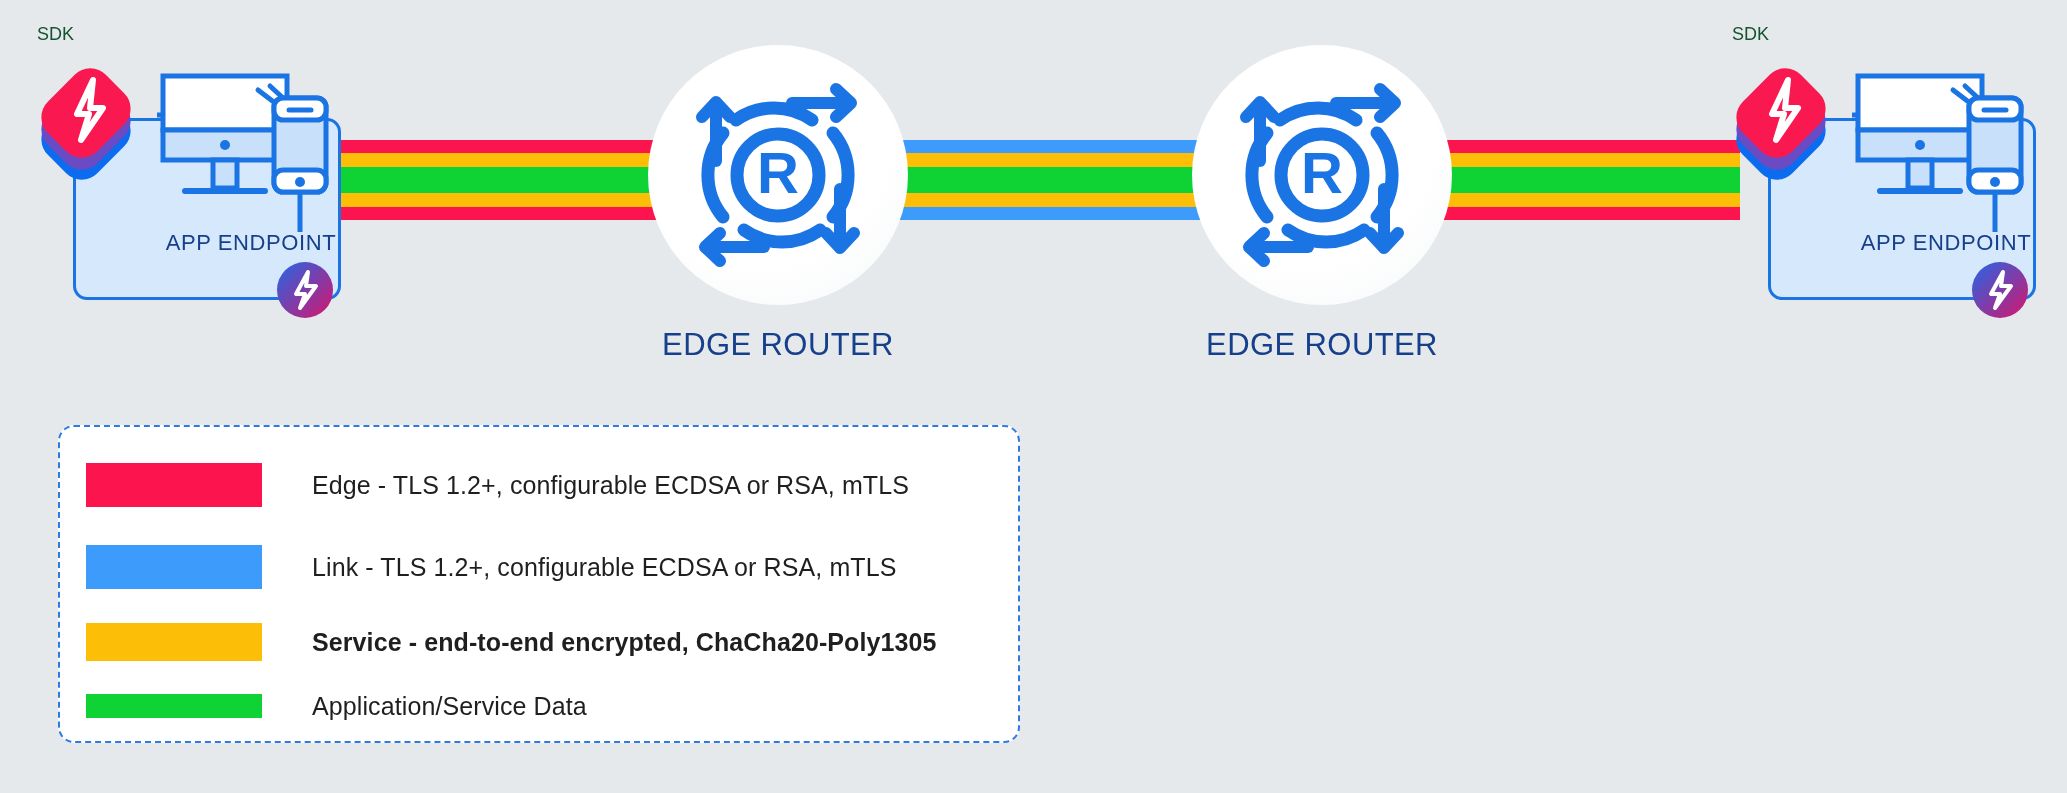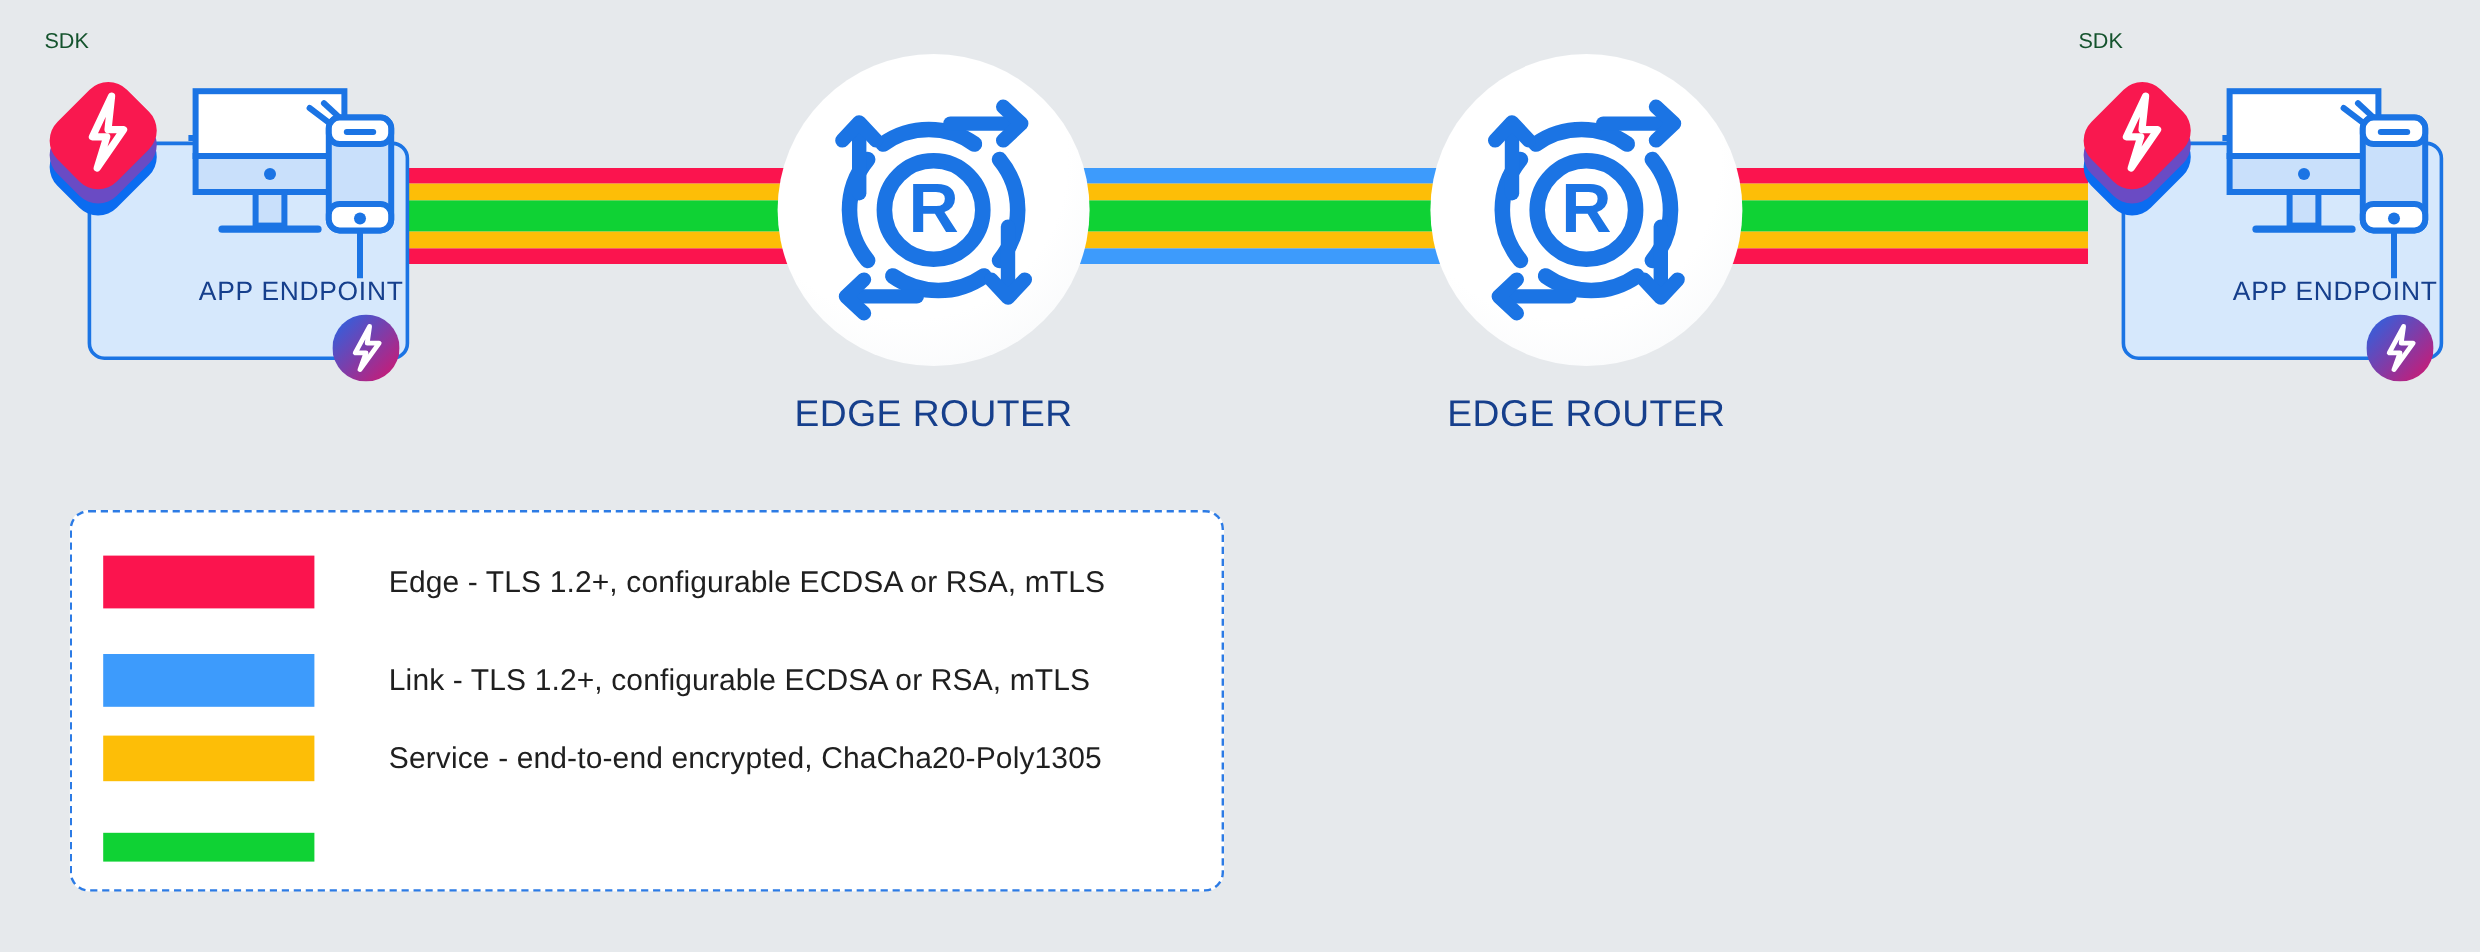--- a/index.html
+++ b/index.html
@@ -50,21 +50,21 @@
   }
   .sdk-stack { position: absolute; left: -12px; top: 28px; width: 126px; height: 126px; }
   .ep-badge { position: absolute; left: 232px; top: 232px; width: 56px; height: 56px; }
 
   
   .legend {
     position: absolute; left: 58px; top: 425px;
     width: 962px; height: 318px;
     background: #FFFFFF; border: 2px dashed #2C7BE5; border-radius: 16px;
   }
-  .legend-row { position: absolute; left: 26px; width: 912px; height: 50px; display: flex; align-items: center; gap: 12px; }
+  .legend-row { position: absolute; left: 26px; width: 912px; height: 50px; display: flex; align-items: center; }
   .legend-swatch { width: 176px; flex: 0 0 176px; }
   .legend-text {
     margin-left: 50px; color: #1F1F1F; font-size: 25px;
     white-space: nowrap; letter-spacing: .1px;
   }
 </style>
 </head>
 <body>
 
 <div id="canvas">
@@ -236,22 +236,23 @@
 
   <div class="legend">
     <div class="legend-row" style="top:33px;">
       <div class="legend-swatch" style="height:44px; background:#FB144E;"></div>
       <div class="legend-text">Edge - TLS 1.2+, configurable ECDSA or RSA, mTLS</div>
     </div>
     <div class="legend-row" style="top:115px;">
       <div class="legend-swatch" style="height:44px; background:#3D9BFC;"></div>
       <div class="legend-text">Link - TLS 1.2+, configurable ECDSA or RSA, mTLS</div>
     </div>
-    <div class="legend-row" style="top:180px;">
+    <div class="legend-row" style="top:190px;font-weight:bold;">
       <div class="legend-swatch" style="height:38px; background:#FDBE07;"></div>
       <div class="legend-text">Service - end-to-end encrypted, ChaCha20-Poly1305</div>
     </div>
     <div class="legend-row" style="top:254px;">
       <div class="legend-swatch" style="height:24px; background:#0FD234;"></div>
+      <div class="legend-text">Application/Service Data</div>
     </div>
   </div>
 
 </div>
 
 </body></html>

